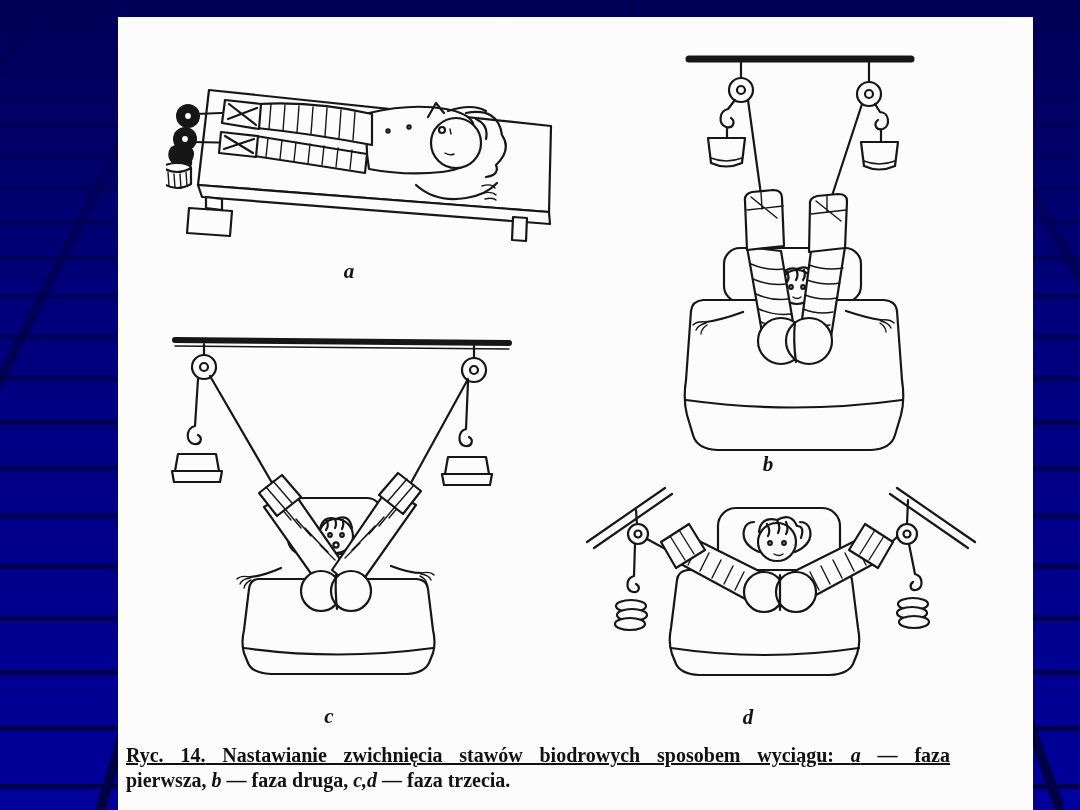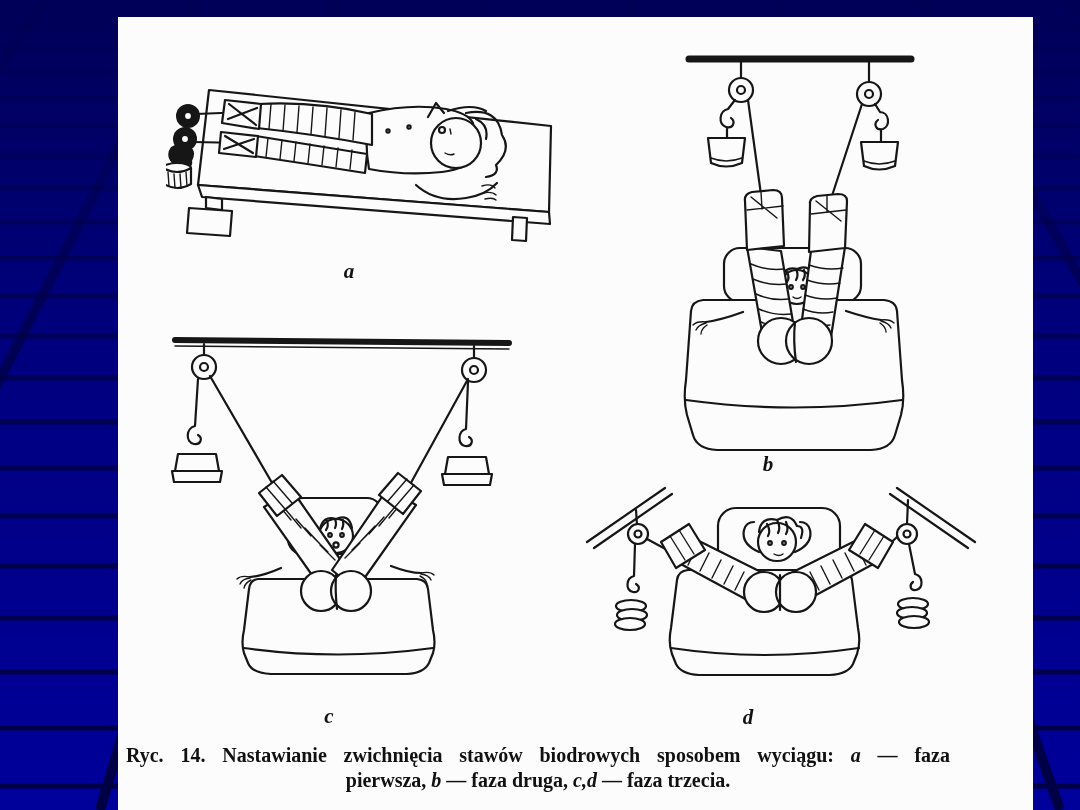--- a/index.html
+++ b/index.html
@@ -12,22 +12,22 @@
   .art .wf{fill:#fcfcfc;}
   .art .df{fill:#161616;stroke:none;}
   .art .hub{fill:#fcfcfc;}
   .art .thick{stroke-width:7;}
   .art .bar6{stroke-width:6;}
   .art .thin{stroke-width:1.4;}
   .figlabel{position:absolute;width:30px;text-align:center;font-style:italic;font-weight:700;
     font-size:21px;color:#111;font-family:"Liberation Serif",serif;}
   .caption{position:absolute;left:8px;top:726px;width:824px;margin:0;color:#111;
     font-size:20px;line-height:25px;font-weight:700;font-family:"Liberation Serif",serif;}
-  .cap-line1{text-align:justify;text-align-last:justify;}
-  .cap-line2{text-align:center;}
+  .cap-line1{text-align:justify;text-align-last:justify;text-decoration:underline;}
+  .cap-line2{text-align:left;}
   .seg.italic{font-style:italic;}
 </style>
 </head>
 <body>
 
 <div class="slide">
 
   <svg class="bg" viewBox="0 0 1080 810" preserveAspectRatio="none">
     <defs>
       <linearGradient id="bgGrad" x1="0" y1="0" x2="0" y2="1">

